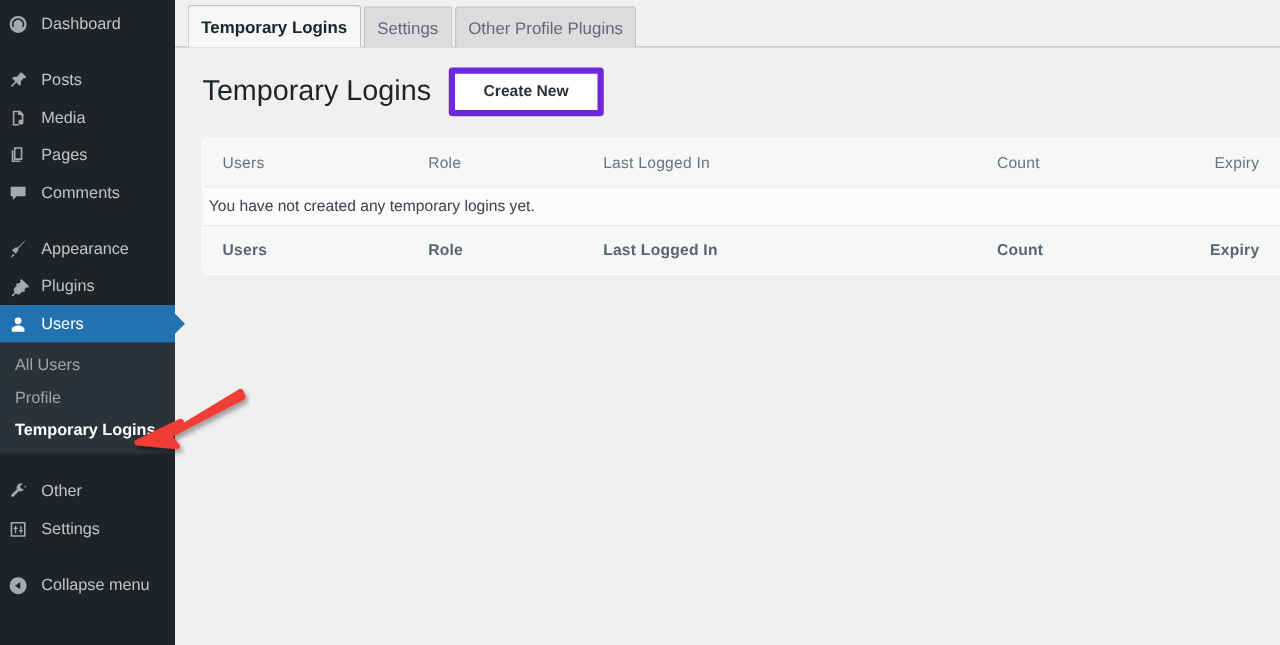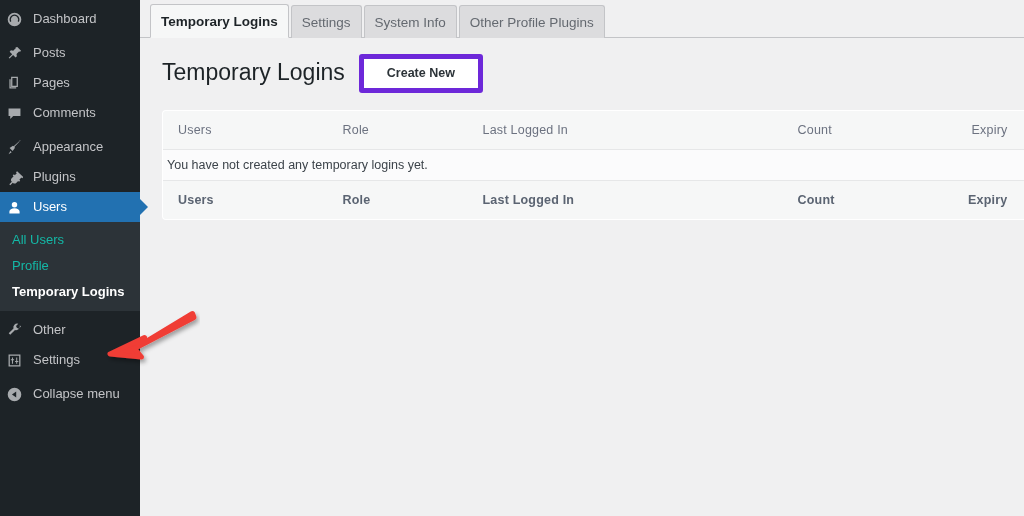--- a/index.html
+++ b/index.html
@@ -24,21 +24,21 @@
     display: flex; align-items: center;
     height: 30px;
     padding-left: 4px;
     color: #c3c4c7;
     font-size: 13px;
     line-height: 18px;
     position: relative;
     cursor: pointer;
   }
   .menu-item .mlabel { margin-left: 9px; white-space: nowrap; }
-  .menu-item.sep-top { margin-top: 4px; text-align: center; }
+  .menu-item.sep-top { margin-top: 15px; text-align: center; }
   .menu-item.current {
     background: #2271b1;
     color: #fff;
     font-weight: 400;
   }
   .menu-item.current .ico svg { fill: #fff; }
   .menu-item.current::after {
     content: "";
     position: absolute; right: -8px; top: 50%;
     margin-top: -8px;
@@ -48,21 +48,21 @@
   }
   .ico { width: 20px; height: 20px; display: inline-flex; align-items: center; justify-content: center; flex: 0 0 20px; }
   .ico svg { fill: #a7aaad; width: 17px; height: 17px; display: block; }
 
   
   #submenu { background: #2c3338; padding: 5px 0 6px 0; }
   .sub-item {
     display: block;
     padding: 5px 0 5px 12px;
     font-size: 13px;
-    color: #14b8a6;
+    color: #a3a3a3;
     line-height: 16px;
     cursor: pointer;
     white-space: nowrap;
   }
   .sub-item.current { color: #fff; font-weight: 700; }
 
   
   #main {
     flex: 1 1 auto;
     height: 516px;
@@ -193,20 +193,28 @@
 
     <div class="menu-item sep-top">
       <span class="ico">
         <svg viewBox="0 0 20 20">
             <path d="M13.3 2.3 17.7 6.7l-1.4 1.4-.7-.7-3.2 3.2.4 2.7-1.5 1.5-3-3-4.1 4.1-1-1 4.1-4.1-3-3L5.8 6.3l2.7.4L11.7 3.5l-.7-.7 2.3-.5z"></path>
           </svg>
       </span>
       <span class="mlabel">Posts</span>
     </div>
 
+    <div class="menu-item">
+      <span class="ico">
+        <svg viewBox="0 0 20 20">
+            <path d="M5 3h7l3 3v3h-2V7h-3V4.5H6.5v11h4V17H5V3zm8.5 5.5H15v5.2a2.4 2.4 0 1 1-1.5-2.2V8.5z"></path>
+          </svg>
+      </span>
+      <span class="mlabel">Media</span>
+    </div>
 
     <div class="menu-item">
       <span class="ico">
         <svg viewBox="0 0 20 20">
             <path d="M6 2h8v12H6V2zm1.5 1.5v9h5v-9h-5zM4 5v11h8v-1.5H5.5V5H4z"></path>
           </svg>
       </span>
       <span class="mlabel">Pages</span>
     </div>
 
@@ -278,21 +286,20 @@
       </span>
       <span class="mlabel">Collapse menu</span>
     </div>
   </nav>
 
   <div id="main">
 
     <div id="tabbar">
       <div class="tab active">Temporary Logins</div>
       <div class="tab">Settings</div>
-      <div class="tab">System Info</div>
       <div class="tab">Other Profile Plugins</div>
     </div>
 
     <div id="content">
 
       <div id="titlerow">
         <h1 id="pagetitle">Temporary Logins</h1>
         <button id="createnew">Create New</button>
       </div>
 

